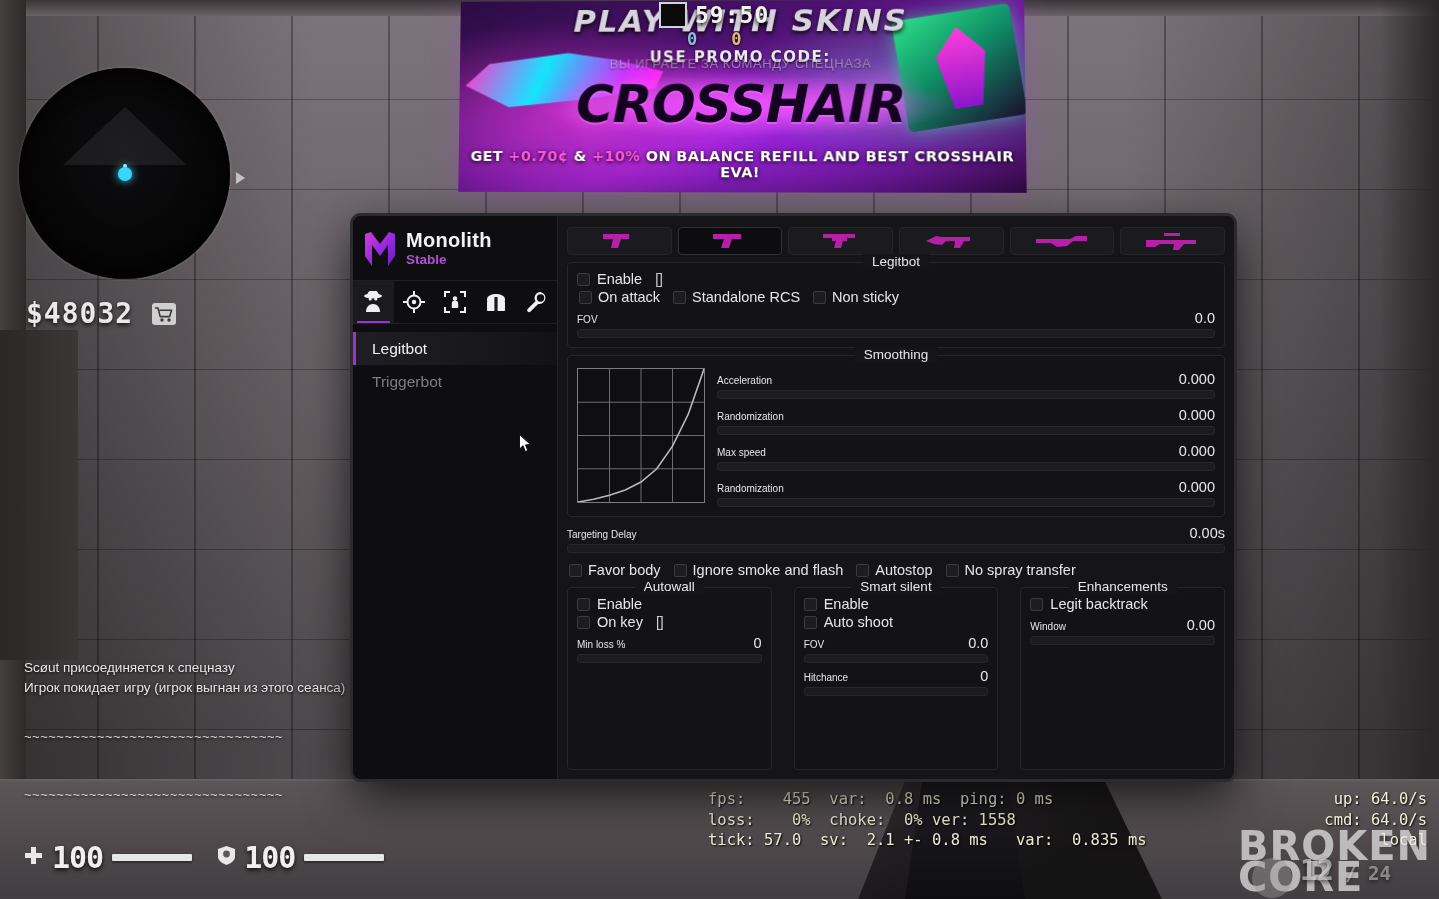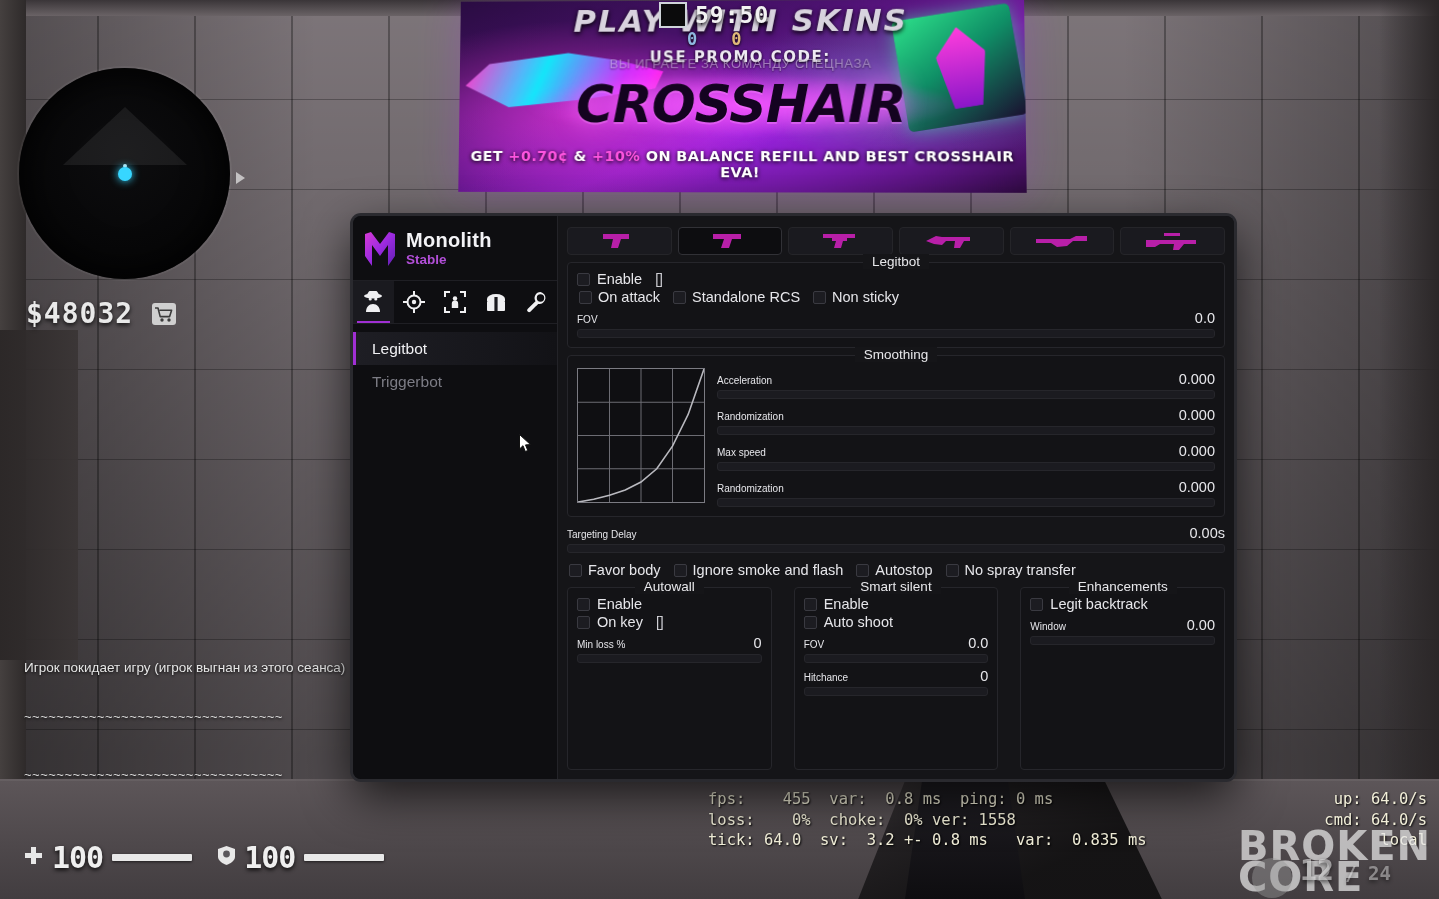--- a/index.html
+++ b/index.html
@@ -269,20 +269,21 @@
         <span class="bomb-box"></span>
         <span class="timer-txt">59:50</span>
       </div>
       <div class="scores">
         <span class="score ct">0</span>
         <span class="score t">0</span>
       </div>
     </div>
 
     <div class="chat">
+      <div>Scøut присоединяется к спецназу</div>
       <div>Игрок покидает игру (игрок выгнан из этого сеанса)</div>
       <div class="tilde">~~~~~~~~~~~~~~~~~~~~~~~~~~~~~~~~</div>
       <div class="tilde second">~~~~~~~~~~~~~~~~~~~~~~~~~~~~~~~~</div>
     </div>
 
     <div class="viewmodel"></div>
     <div class="vm-2"></div>
 
     <div class="hud">
       <div class="hud-group">
@@ -301,21 +302,21 @@
               <circle cx="8.5" cy="8" r="3.4" fill="#5b585c"></circle>
             </svg>
         </span>
         <span class="hud-num">100</span>
         <span class="hud-bar"></span>
       </div>
     </div>
 
     <div class="netgraph"><span>fps:    455  var:  0.8 ms  ping: 0 ms</span>
 <span>loss:    0%  choke:  0% ver: 1558</span>
-<span>tick: 64.0  sv:  3.2 +- 0.8 ms   var:  0.835 ms</span></div>
+<span>tick: 57.0  sv:  2.1 +- 0.8 ms   var:  0.835 ms</span></div>
 
     <div class="netgraph-right"><span>up: 64.0/s</span>
 <span>cmd: 64.0/s</span>
 <span>local</span></div>
 
     <div class="watermark">
       <div>BROKEN</div>
       <div class="wm-core">
         <span class="wm-ball"></span>
         <span>CORE</span>

